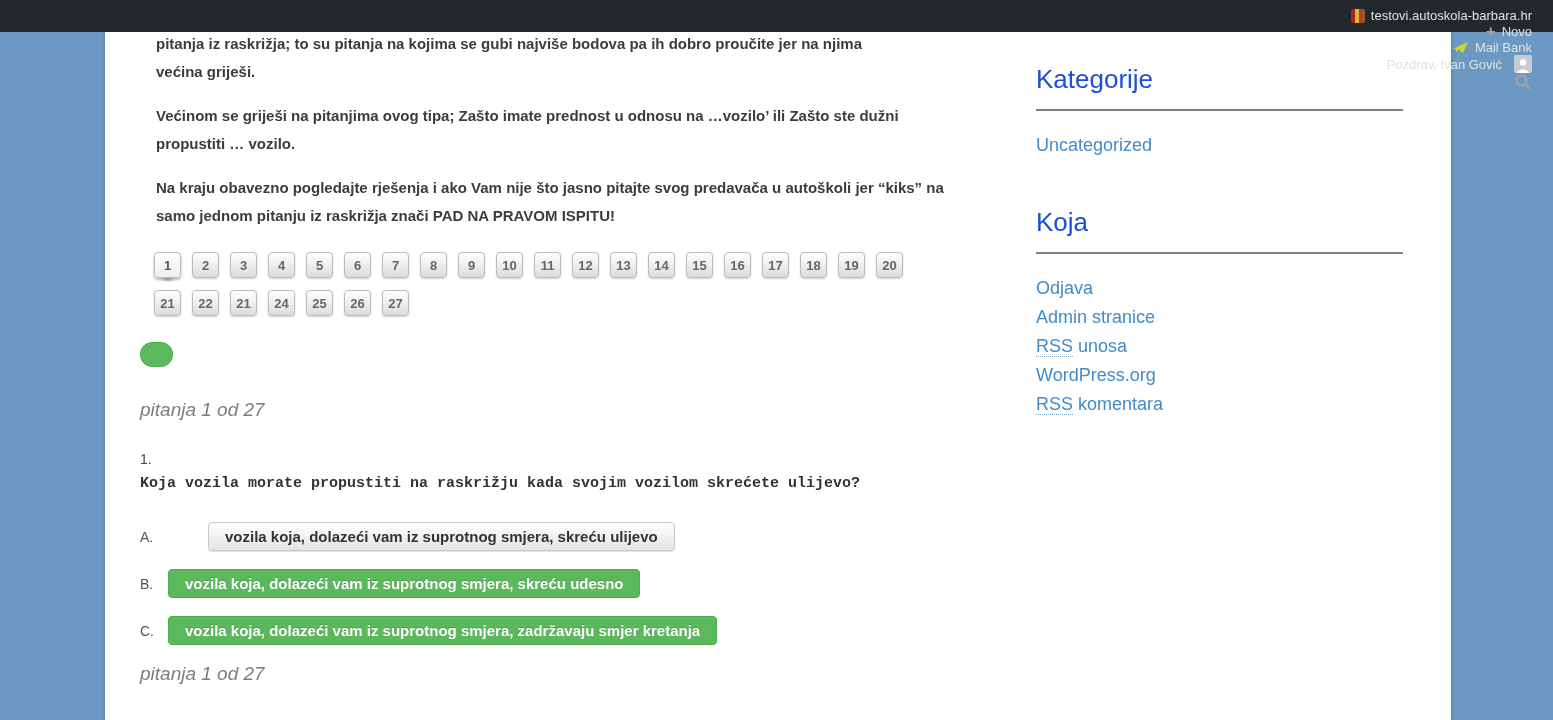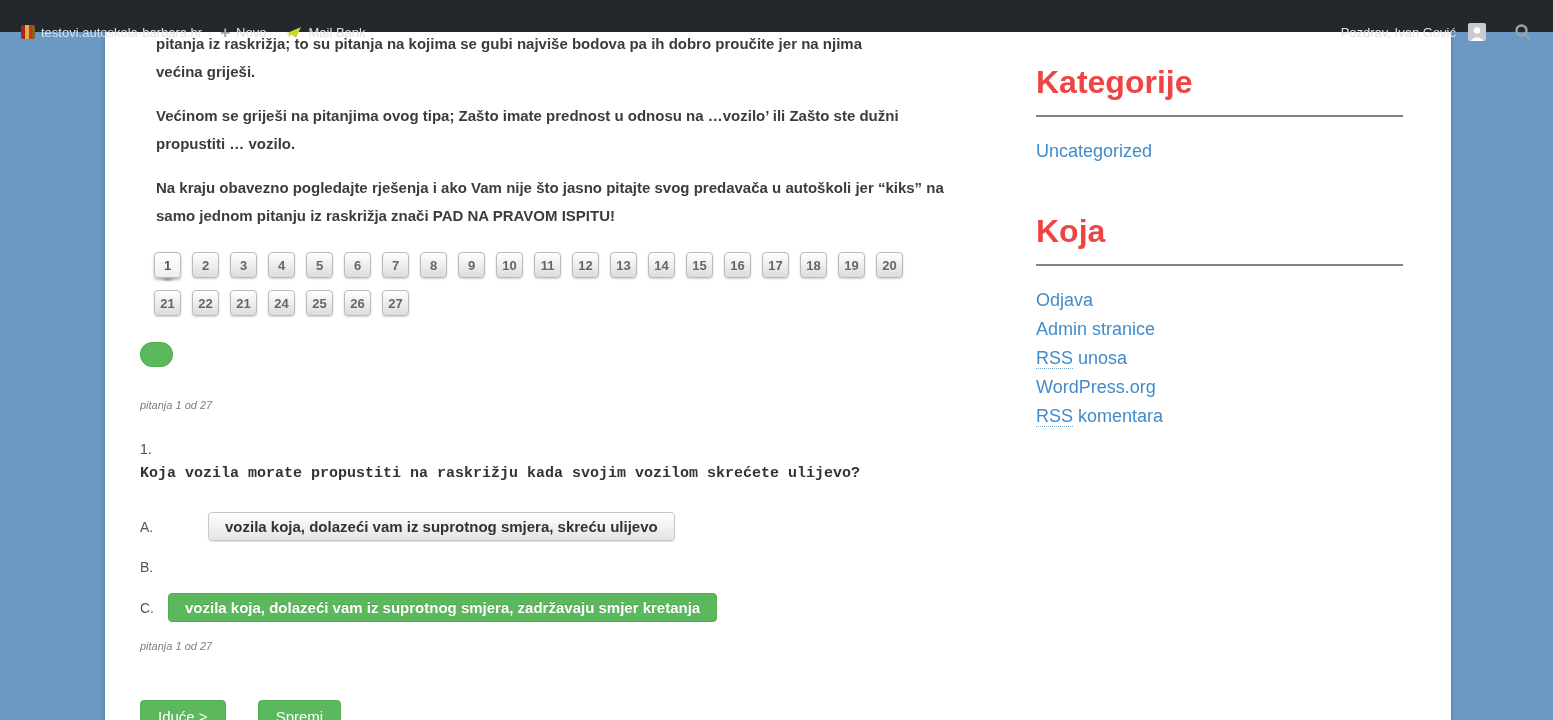--- a/index.html
+++ b/index.html
@@ -15,25 +15,26 @@
     background:var(--page-bg);
     font-family:"Liberation Sans","DejaVu Sans",sans-serif;
     min-height:720px;
     overflow:hidden;
   }
 
   
   .admin-bar{
     position:fixed;top:0;left:0;right:0;height:32px;
     background:var(--admin-bg);
-    display:flex;align-items:flex-start;
-    padding:16px 12px;
+    display:flex;align-items:flex-end;
+    padding:8px 12px;
     z-index:100;
     color:#dfe1e4;
     font-size:13px;
+    flex-direction:column;
   }
   .ab-item{display:flex;align-items:center;gap:6px;padding:0 9px;height:32px;cursor:pointer;white-space:nowrap;}
   .ab-spacer{flex:1;}
   .favicon{width:14px;height:14px;display:inline-block;border-radius:2px;
     background:linear-gradient(90deg,#a8241f 0 30%,#e0b33c 30% 55%,#c3342b 55% 80%,#8f5c20 80%);}
   .plus-glyph{font-size:17px;font-weight:bold;color:#9ea3a8;line-height:1;}
   .avatar{width:18px;height:18px;background:#c9cccf;border-radius:2px;display:inline-flex;align-items:flex-end;justify-content:center;overflow:hidden;margin-left:6px;}
   .search-glyph{margin-left:10px;display:inline-flex;}
 
   
@@ -69,21 +70,21 @@
     background:linear-gradient(#ffffff,#efefef);
     box-shadow:0 2px 3px rgba(0,0,0,.28);
   }
   .page-btn.active::after{
     content:'';position:absolute;left:20%;right:20%;bottom:-5px;height:5px;
     background:radial-gradient(ellipse at center,rgba(0,0,0,.30),rgba(0,0,0,0) 70%);
   }
 
   
   .progress-pill{margin-top:14px;width:33px;height:25px;border-radius:12px;background:var(--accent);border:1px solid var(--accent-border);}
-  .progress-label{margin-top:32px;font-size:11px;font-style:italic;color:#7e7e7e;}
+  .progress-label{margin-top:32px;font-size:19px;font-style:italic;color:#7e7e7e;}
   .progress-label.bottom{margin-top:14px;}
 
   
   .question-number{margin-top:30px;font-size:14px;color:#4a4a4a;}
   .question-text{margin-top:8px;font-size:15px;font-weight:bold;color:#333;font-family:Liberation Mono, monospace;}
 
   .answers{margin-top:30px;}
   .answer-row{display:flex;align-items:center;margin-bottom:18px;}
   .answer-letter{width:28px;font-size:14px;color:#555;flex:none;}
   .answer-btn{
@@ -101,21 +102,21 @@
 
   
   .actions{margin-top:48px;display:flex;gap:32px;}
   .btn-green{
     font-family:inherit;font-size:15px;color:#fff;
     background:var(--accent);border:1px solid var(--accent-border);
     border-radius:4px;padding:7px 17px;cursor:pointer;min-width:80px;
   }
 
   
-  .widget-title{margin:0;font-size:32px;font-weight:bold;color:#ef4444;}
+  .widget-title{margin:0;font-size:26px;font-weight:normal;color:#1d4ed8;}
   .widget-rule{border:none;border-top:2px solid #828282;margin:14px 0 0 0;}
   .widget{margin:0;}
   .widget + .widget{margin-top:54px;}
   .widget ul{list-style:none;margin:26px 0 0 0;padding:0;}
   .widget li{margin-bottom:13px;font-size:18px;line-height:16px;}
   .widget a{color:var(--link);text-decoration:none;cursor:pointer;}
   .abbr-dotted{border-bottom:1px dotted #7aa7cc;}
 </style>
 </head>
 <body>
@@ -208,20 +209,21 @@
       <div class="question-number">1.</div>
       <div class="question-text">Koja vozila morate propustiti na raskrižju kada svojim vozilom skrećete ulijevo?</div>
 
       <div class="answers">
           <div class="answer-row">
             <span class="answer-letter">A.</span>
             <button class="answer-btn gray">vozila koja, dolazeći vam iz suprotnog smjera, skreću ulijevo</button>
           </div>
           <div class="answer-row">
             <span class="answer-letter">B.</span>
+            <button class="answer-btn green">vozila koja, dolazeći vam iz suprotnog smjera, skreću udesno</button>
           </div>
           <div class="answer-row">
             <span class="answer-letter">C.</span>
             <button class="answer-btn green">vozila koja, dolazeći vam iz suprotnog smjera, zadržavaju smjer kretanja</button>
           </div>
         </div>
 
       <div class="progress-label bottom">pitanja 1 od 27</div>
 
       <div class="actions">

